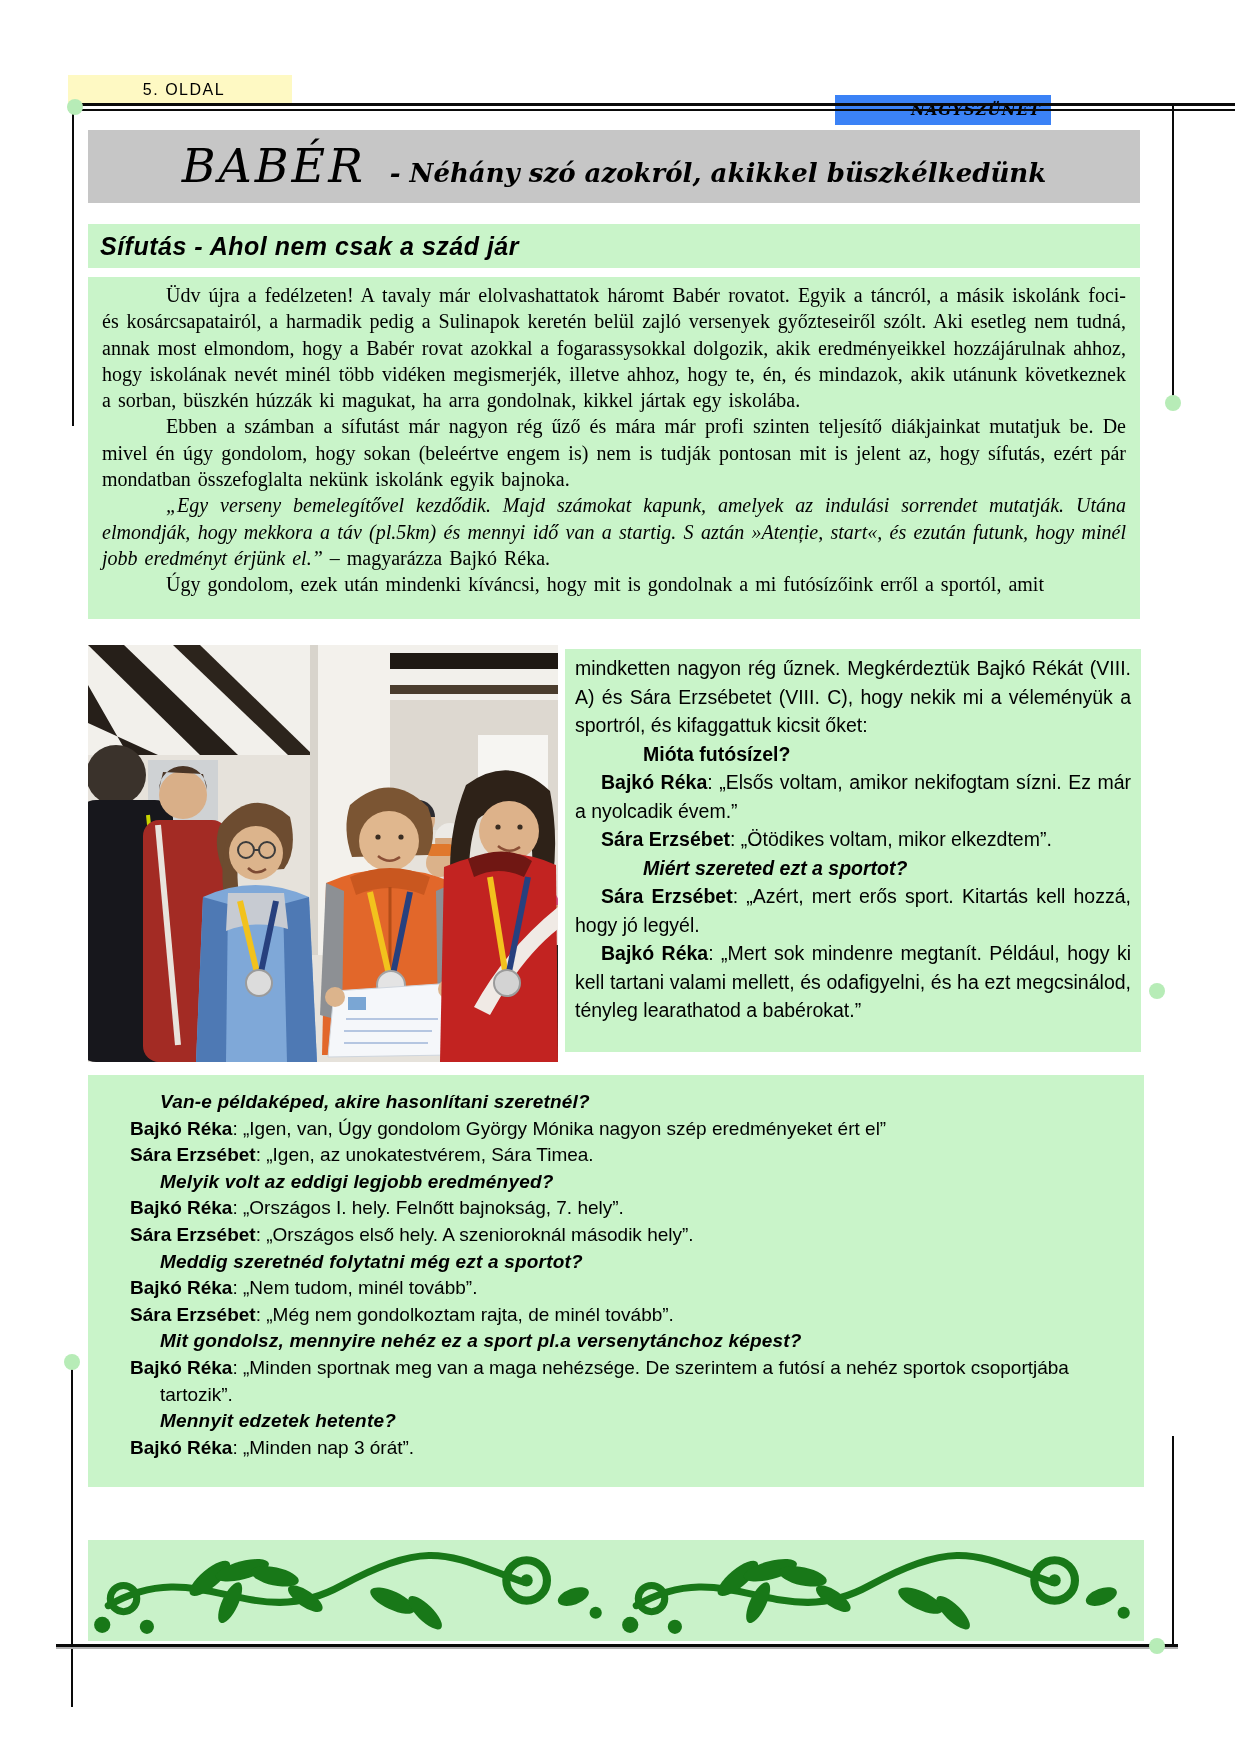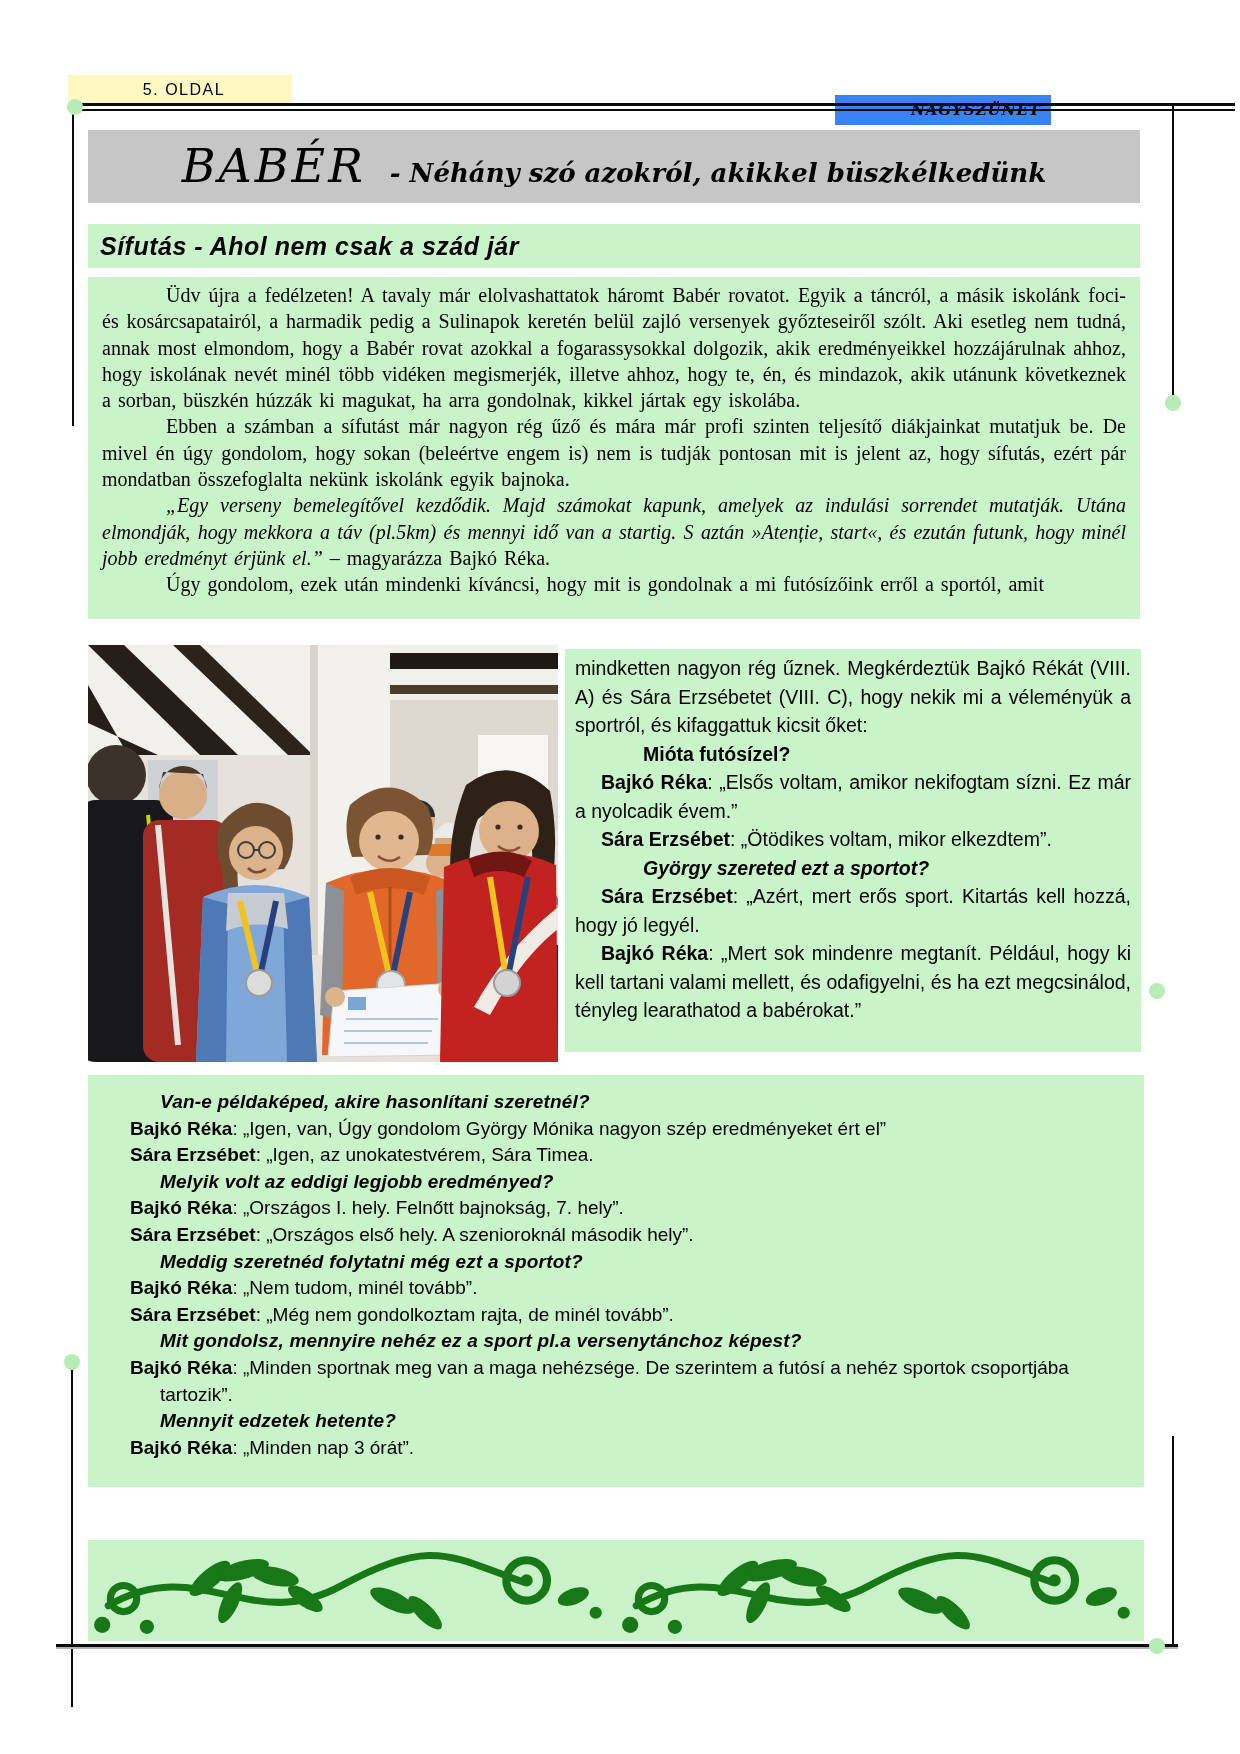--- a/index.html
+++ b/index.html
@@ -181,21 +181,21 @@
     <polyline points="402,232 418,332" stroke="#f2c21d" stroke-width="6" fill="none"></polyline>
     <polyline points="440,232 420,332" stroke="#27407e" stroke-width="6" fill="none"></polyline>
     <circle cx="419" cy="338" r="13" fill="#d3d3d3" stroke="#9b9b9b" stroke-width="2"></circle>
   </svg>
 
   <div class="right-col">
     <p>mindketten nagyon rég űznek. Megkérdeztük Bajkó Rékát (VIII. A) és Sára Erzsébetet (VIII. C), hogy nekik mi a véleményük a sportról, és kifaggattuk kicsit őket:</p>
     <p class="q">Mióta futósízel?</p>
     <p class="a"><b>Bajkó Réka</b><span>: „Elsős voltam, amikor nekifogtam sízni. Ez már a nyolcadik évem.”</span></p>
     <p class="a"><b>Sára Erzsébet</b><span>: „Ötödikes voltam, mikor elkezdtem”.</span></p>
-    <p class="q qi">György szereted ezt a sportot?</p>
+    <p class="q qi">Miért szereted ezt a sportot?</p>
     <p class="a"><b>Sára Erzsébet</b><span>: „Azért, mert erős sport. Kitartás kell hozzá, hogy jó legyél.</span></p>
     <p class="a"><b>Bajkó Réka</b><span>: „Mert sok mindenre megtanít. Például, hogy ki kell tartani valami mellett, és odafigyelni, és ha ezt megcsinálod, tényleg learathatod a babérokat.”</span></p>
   </div>
 
   <div class="bottom-block">
     <p class="q">Van-e példaképed, akire hasonlítani szeretnél?</p>
     <p class="a"><b>Bajkó Réka</b><span>: „Igen, van, Úgy gondolom György Mónika nagyon szép eredményeket ért el”</span></p>
     <p class="a"><b>Sára Erzsébet</b><span>: „Igen, az unokatestvérem, Sára Timea.</span></p>
     <p class="q">Melyik volt az eddigi legjobb eredményed?</p>
     <p class="a"><b>Bajkó Réka</b><span>: „Országos I. hely. Felnőtt bajnokság, 7. hely”.</span></p>

